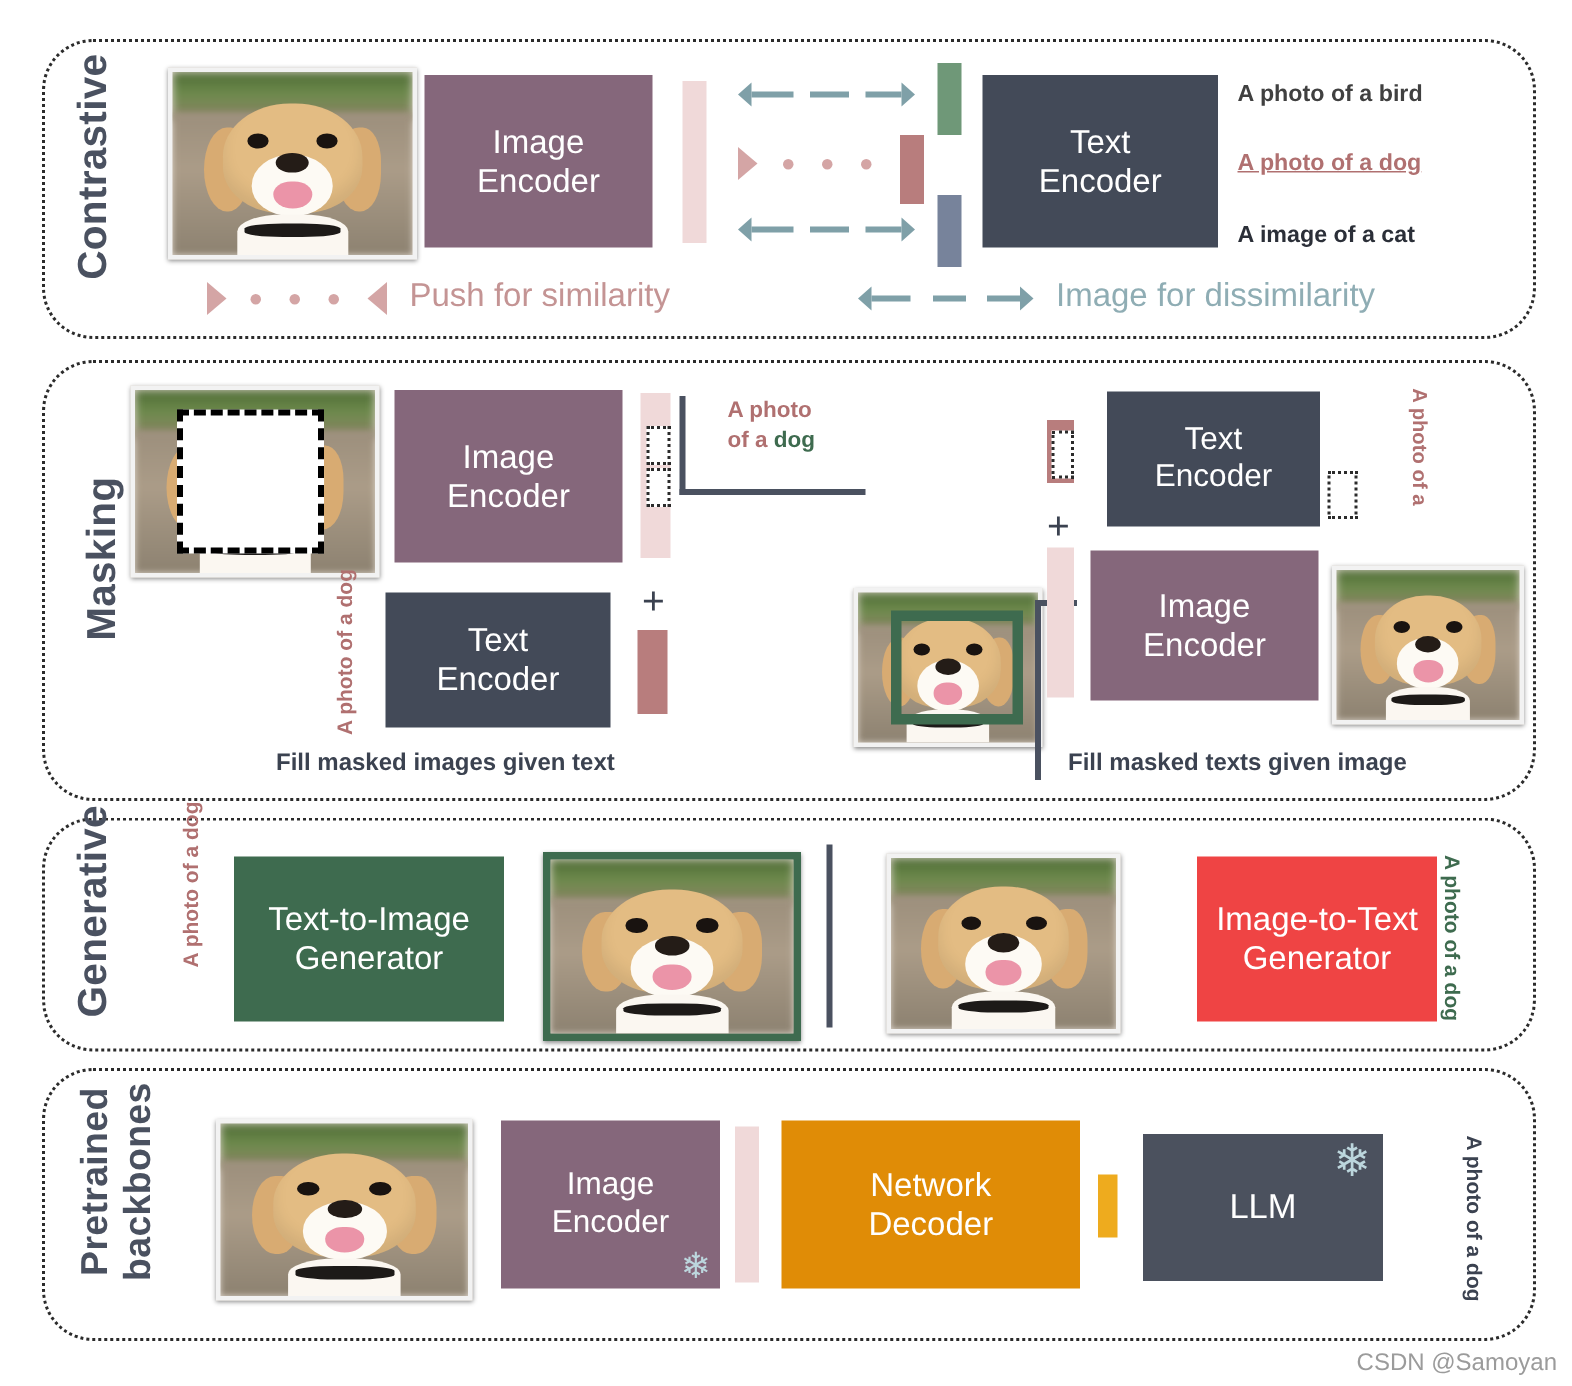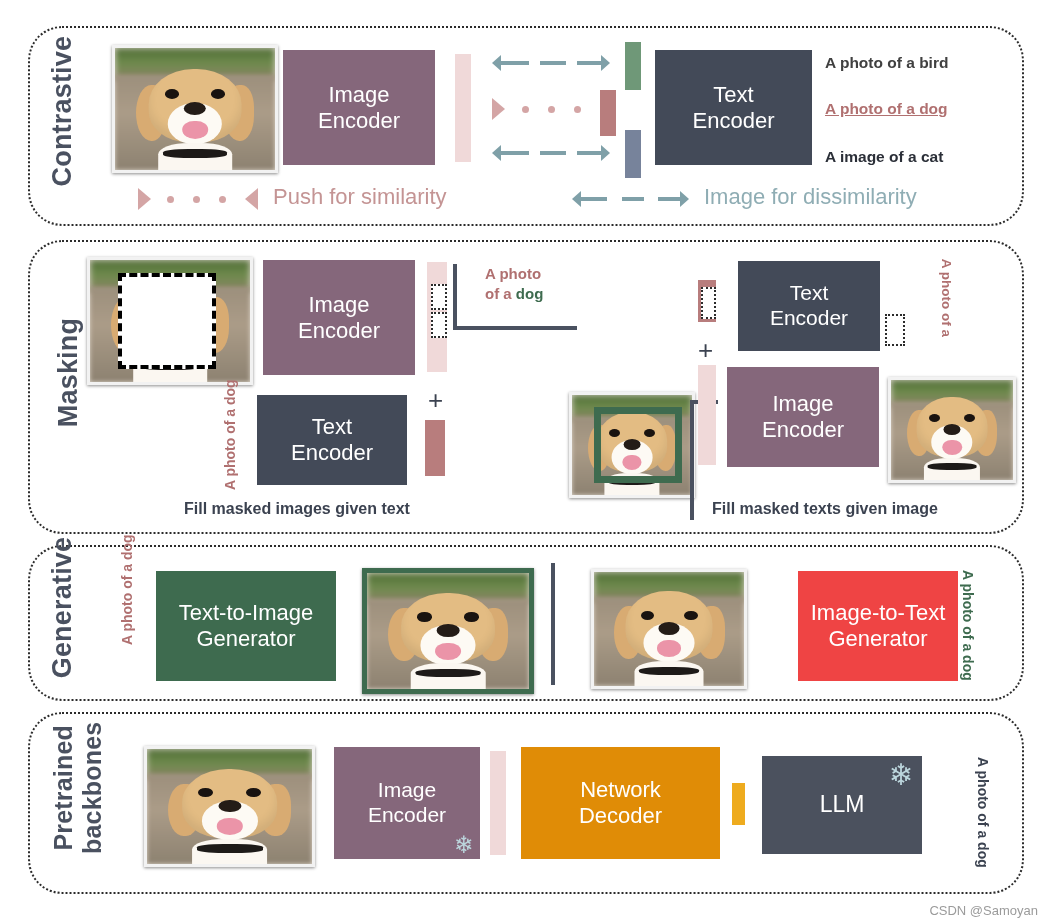--- a/index.html
+++ b/index.html
@@ -53,21 +53,21 @@
        white-space:nowrap;font-weight:700;line-height:1.15;text-align:center;}
 
   .cap{position:absolute;font-weight:700;color:#3b4250;}
   .txtline{position:absolute;font-weight:700;font-size:15.5px;white-space:nowrap;}
 
   .legend{position:absolute;font-size:22px;font-weight:400;white-space:nowrap;}
 
   .connector{position:absolute;border-color:#4a5160;border-style:solid;}
 
   .flake{position:absolute;color:#bcd6dd;line-height:1;}
-  .watermark{position:absolute;color:#9b9b9b;font-size:13px;}
+  .watermark{position:absolute;color:#9b9b9b;font-size:16px;}
 
   
   .tri{position:absolute;width:0;height:0;}
   .tri.r{border-left:13px solid #d4a5a5;border-top:11px solid transparent;border-bottom:11px solid transparent;}
   .tri.l{border-right:13px solid #d4a5a5;border-top:11px solid transparent;border-bottom:11px solid transparent;}
   .dot{position:absolute;width:7px;height:7px;border-radius:50%;background:#d4a5a5;}
   .seg{position:absolute;height:4px;background:#7fa0a8;}
   .ahead-l{position:absolute;width:0;height:0;border-right:9px solid #7fa0a8;
            border-top:8px solid transparent;border-bottom:8px solid transparent;}
   .ahead-r{position:absolute;width:0;height:0;border-left:9px solid #7fa0a8;

